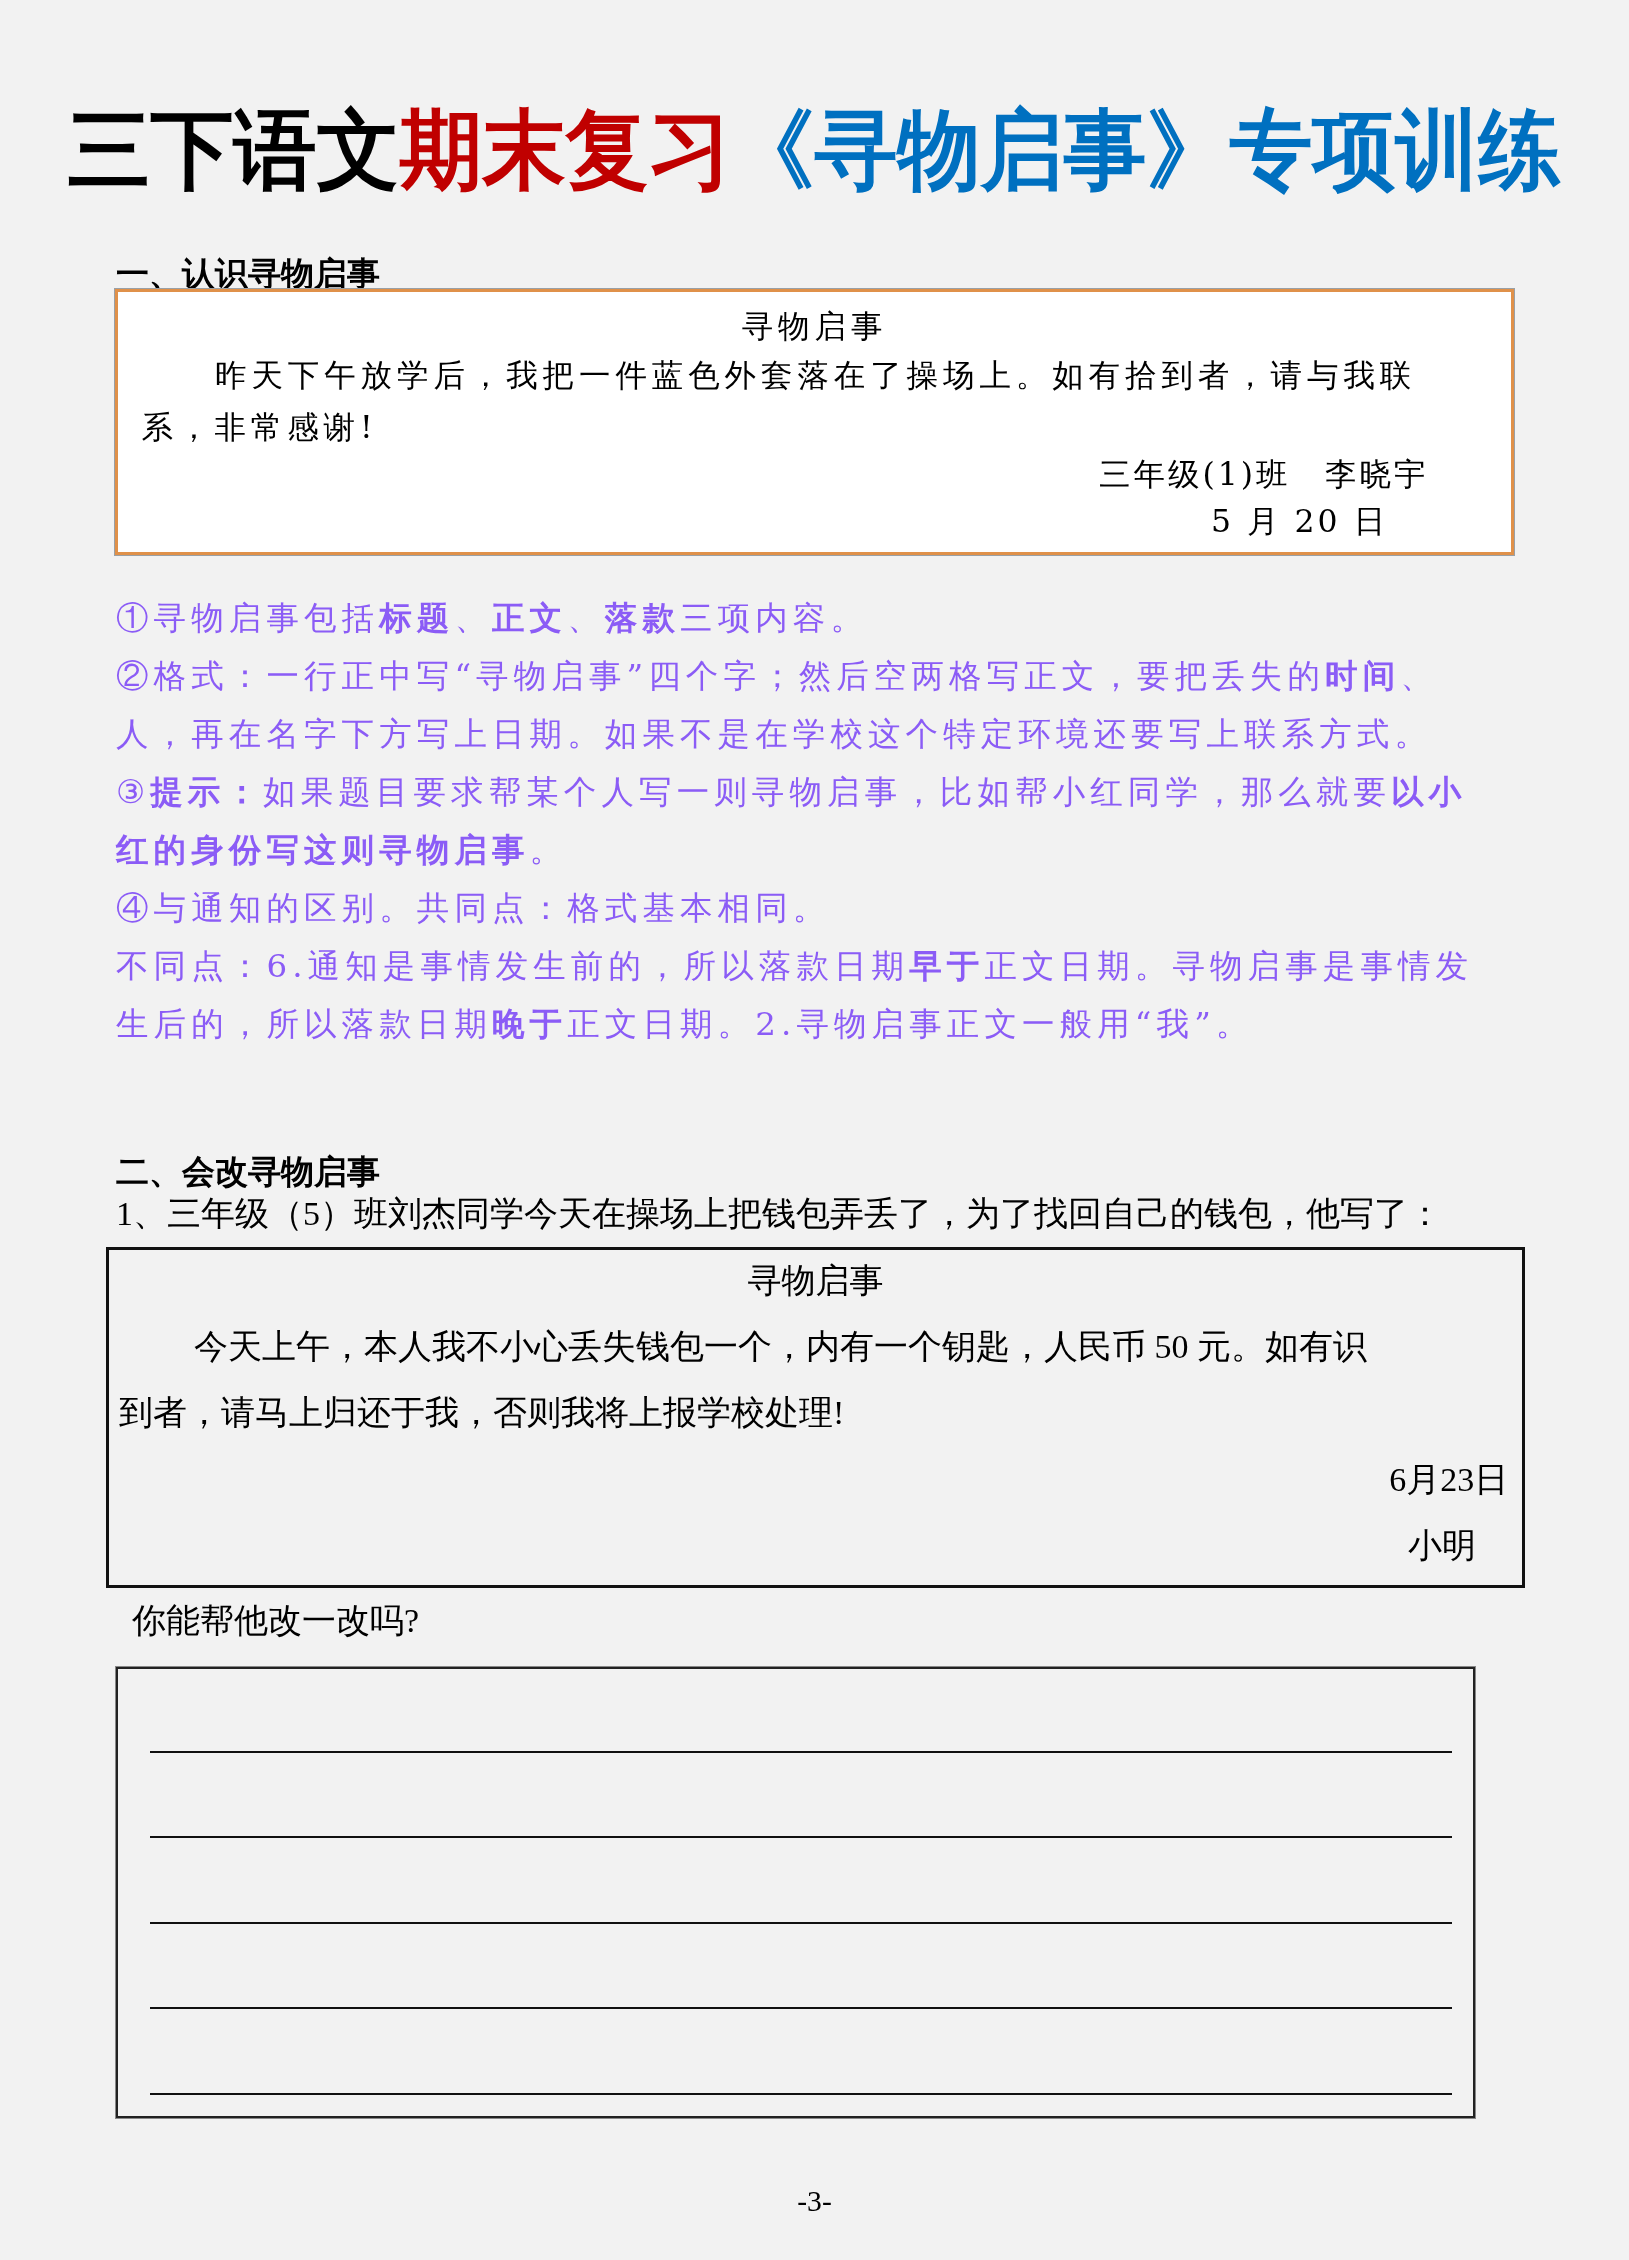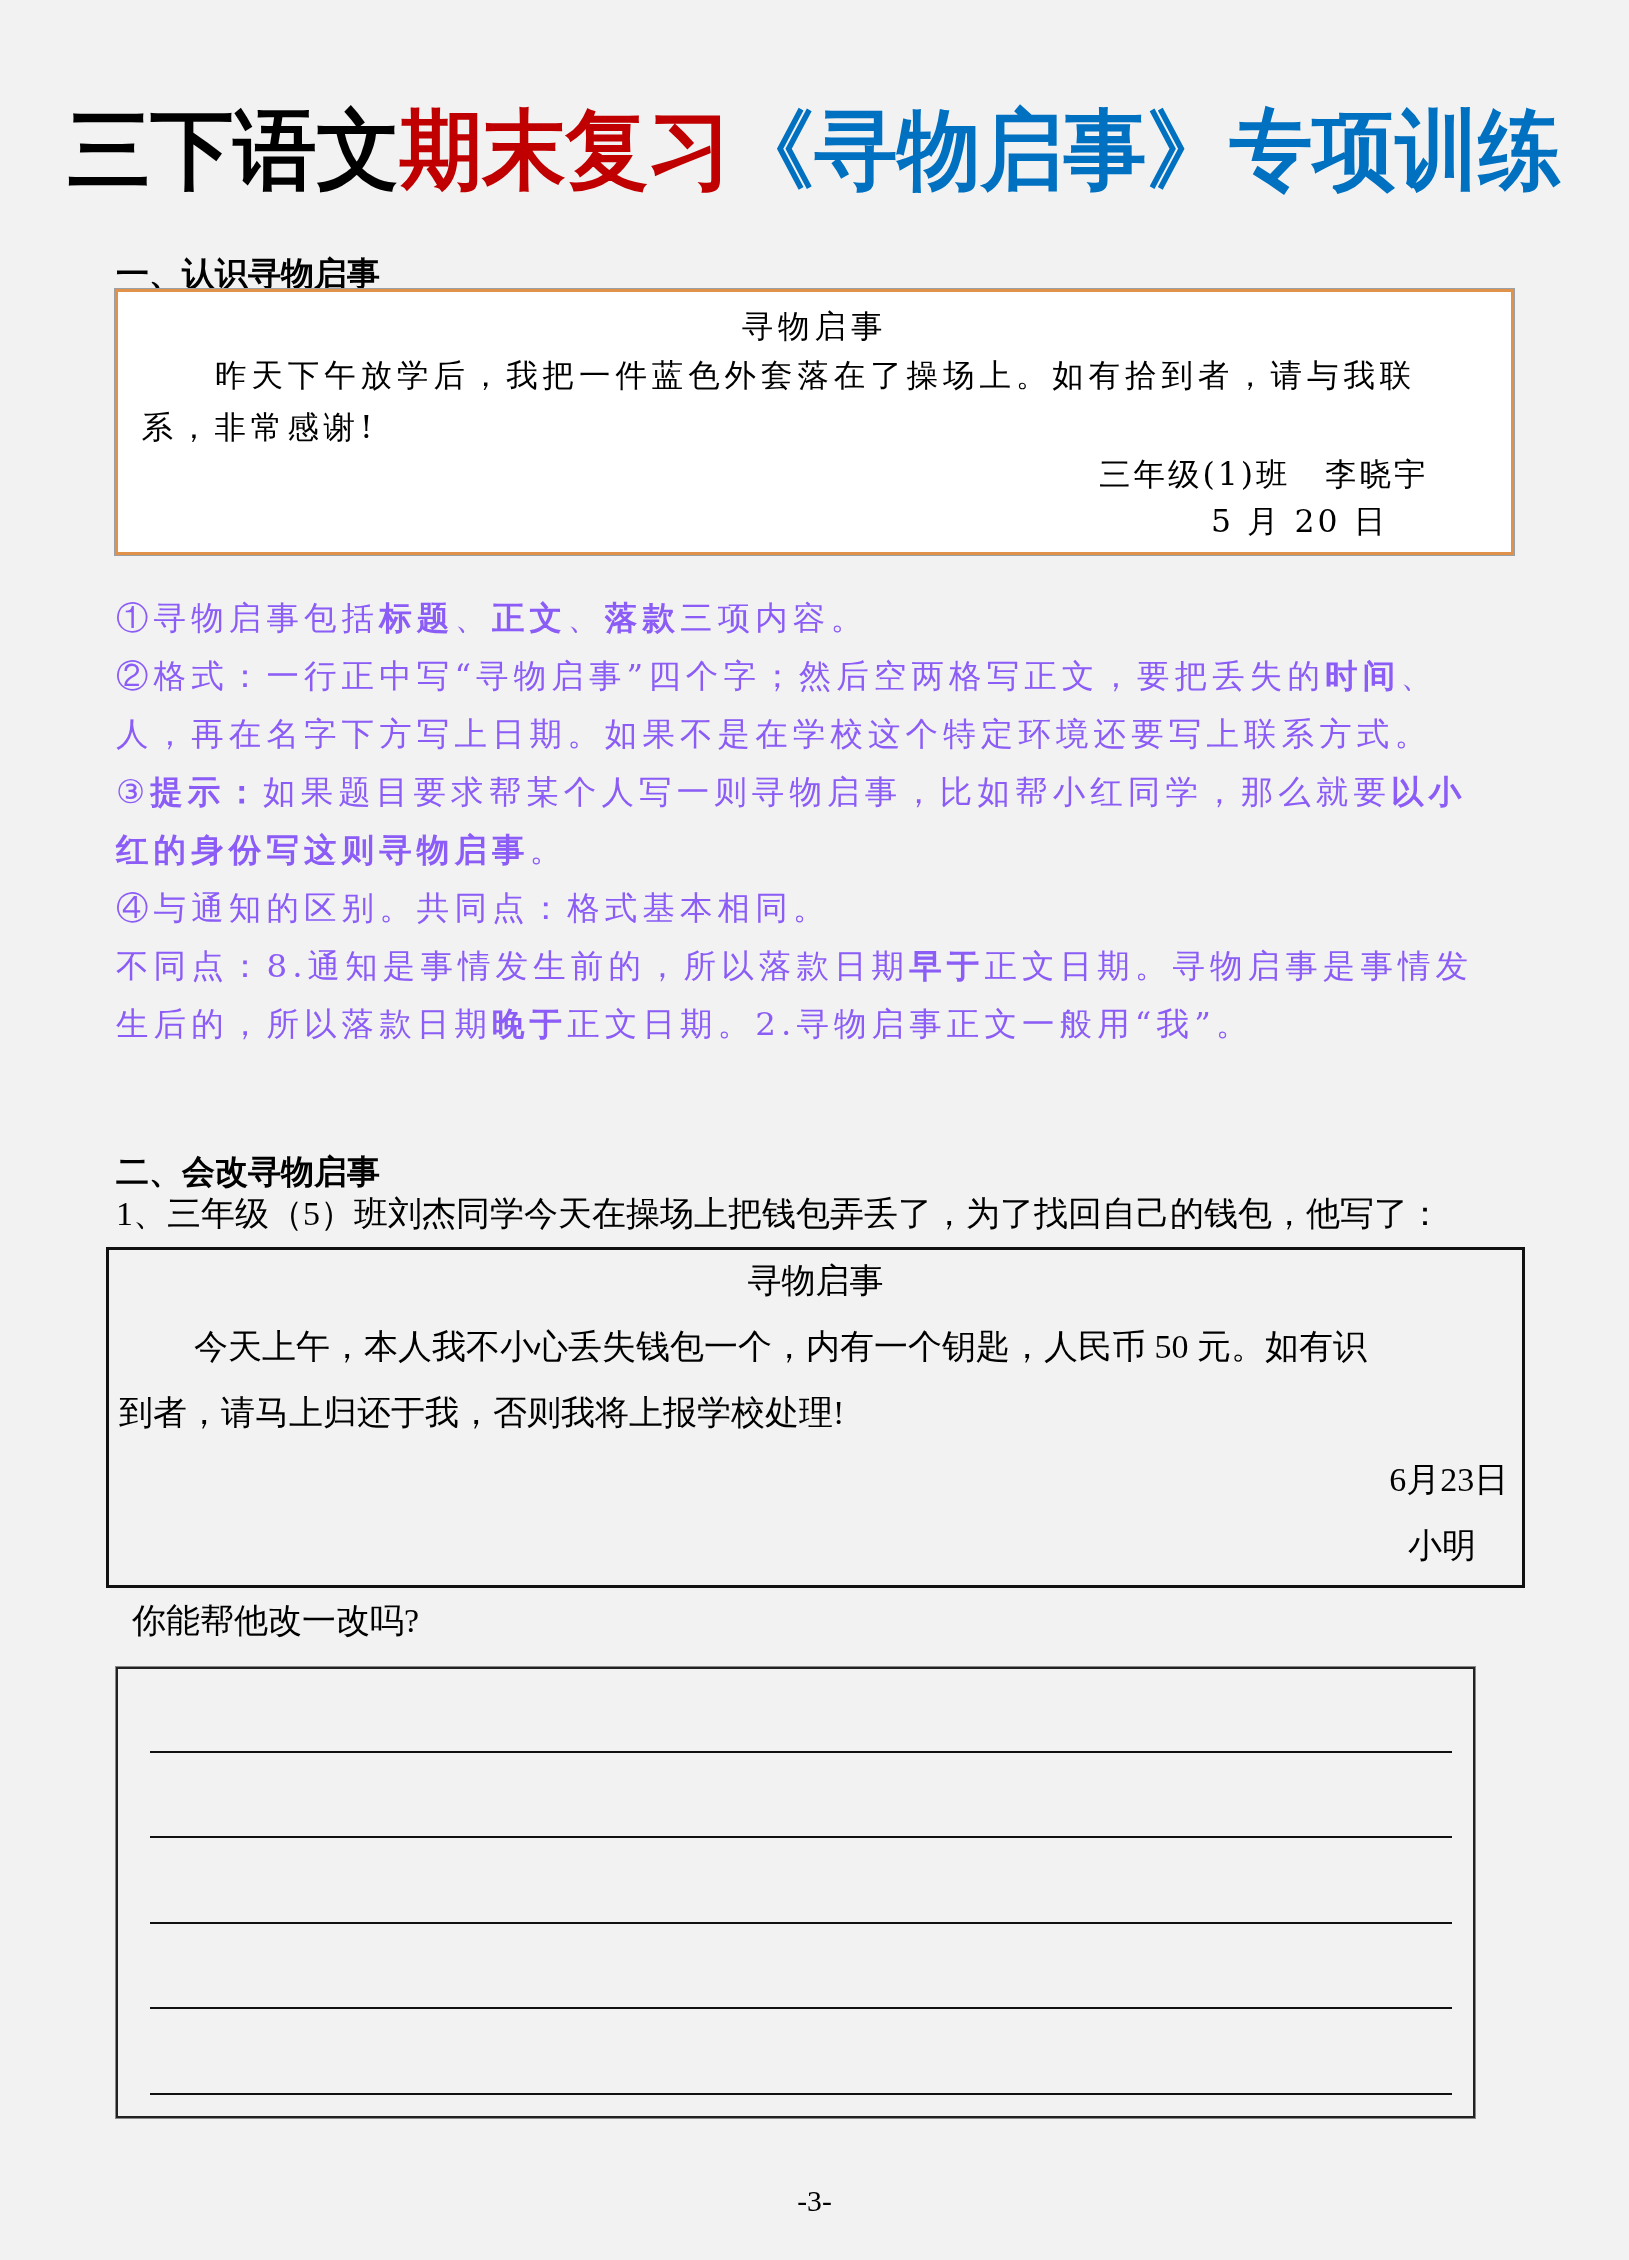--- a/index.html
+++ b/index.html
@@ -128,21 +128,21 @@
   <div class="abs ex-text" style="left:1093px; top:205px; letter-spacing:3px;">5 月 20 日</div>
 </div>
 
 <div class="abs notes">
   <p><span>①寻物启事包括</span><b>标题</b><span>、</span><b>正文</b><span>、</span><b>落款</b><span>三项内容。</span></p>
   <p><span>②格式：一行正中写“寻物启事”四个字；然后空两格写正文，要把丢失的</span><b>时间</b><span>、</span></p>
   <p>人，再在名字下方写上日期。如果不是在学校这个特定环境还要写上联系方式。</p>
   <p><span>③</span><b>提示：</b><span>如果题目要求帮某个人写一则寻物启事，比如帮小红同学，那么就要</span><b>以小</b></p>
   <p><b>红的身份写这则寻物启事</b><span>。</span></p>
   <p>④与通知的区别。共同点：格式基本相同。</p>
-  <p><span>不同点：8.通知是事情发生前的，所以落款日期</span><b>早于</b><span>正文日期。寻物启事是事情发</span></p>
+  <p><span>不同点：6.通知是事情发生前的，所以落款日期</span><b>早于</b><span>正文日期。寻物启事是事情发</span></p>
   <p><span>生后的，所以落款日期</span><b>晚于</b><span>正文日期。2.寻物启事正文一般用“我”。</span></p>
 </div>
 
 <div class="abs section-heading" style="left:116px; top:1120px;">二、会改寻物启事</div>
 
 <div class="abs q-text" style="left:116px; top:1191px;">1、三年级（5）班刘杰同学今天在操场上把钱包弄丢了，为了找回自己的钱包，他写了：</div>
 
 <div class="abs draft-box">
   <div class="abs draft-text" style="left:0; width:1413px; text-align:center; top:7.9px;">寻物启事</div>
   <div class="abs draft-text" style="left:85px; top:74px;">今天上午，本人我不小心丢失钱包一个，内有一个钥匙，人民币 50 元。如有识</div>

